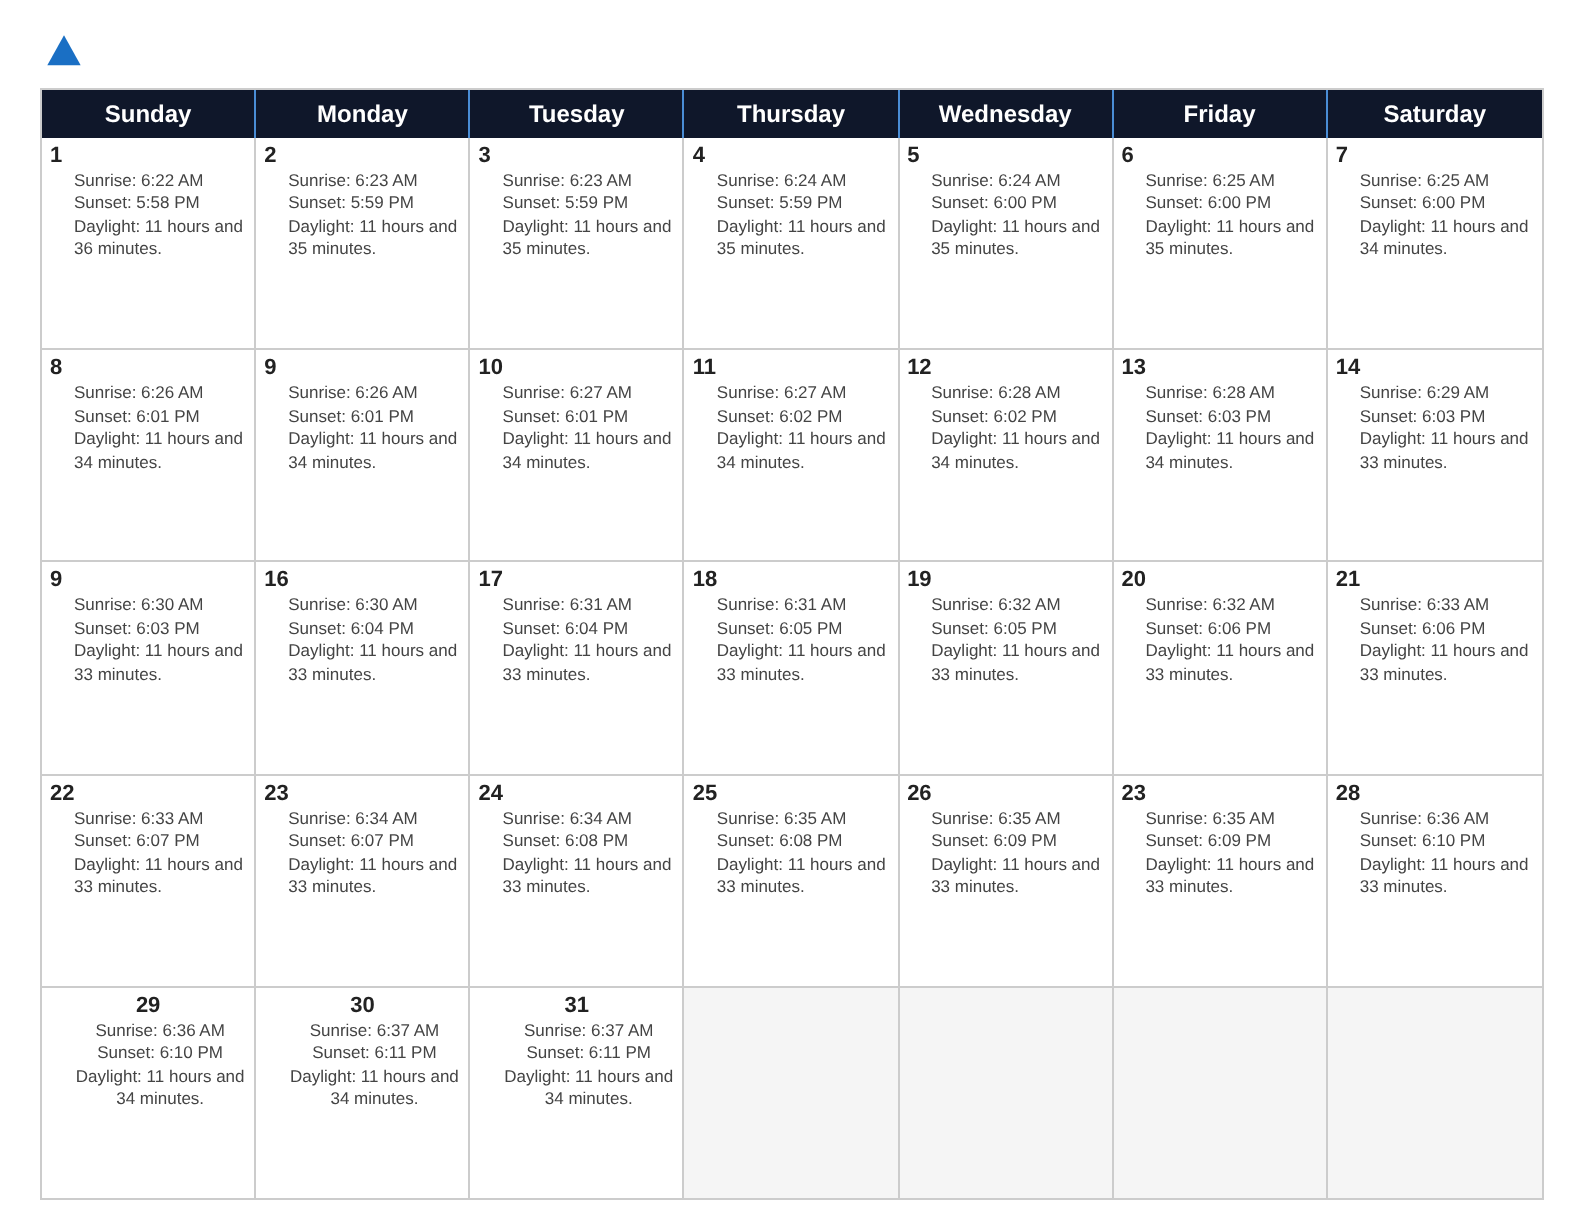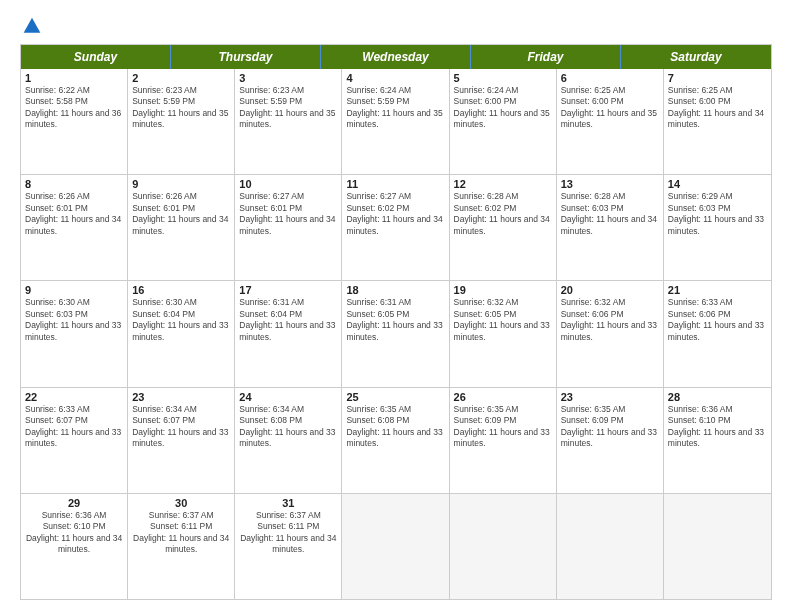--- a/index.html
+++ b/index.html
@@ -57,23 +57,22 @@
       margin-top: 2px;
     }
     .calendar {
       flex: 1;
       display: flex;
       flex-direction: column;
       border: 1px solid #ccc;
     }
     .cal-header {
       display: grid;
-      grid-template-columns: repeat(5, 1fr);
-      background: #4d7c0f;
-      font-style: italic;
+      grid-template-columns: repeat(7, 1fr);
+      background: #0f172a;
     }
     .cal-header-cell {
       color: #fff;
       font-weight: bold;
       font-size: 12px;
       text-align: center;
       padding: 5px 2px;
       border-right: 1px solid #4a8dd5;
     }
     .cal-header-cell:last-child { border-right: none; }
@@ -104,20 +103,21 @@
       font-size: 11px;
       font-weight: bold;
       display: block;
       margin-bottom: 1px;
       color: #222;
     }
     .cell-text {
       font-size: 8.5px;
       color: #444;
       line-height: 1.35;
+      margin-left: 12px;
     }
   </style>
 </head>
 <body>
 
 <div class="page">
   <div class="header">
     <div class="logo">
       <div class="logo-text">
         <span class="logo-general"></span>
@@ -131,20 +131,22 @@
     </div>
     <div class="title-block">
       <div class="month-title"></div>
       <div class="location-title"></div>
     </div>
   </div>
 
   <div class="calendar">
     <div class="cal-header">
     <div class="cal-header-cell">Sunday</div>
+        <div class="cal-header-cell">Monday</div>
+        <div class="cal-header-cell">Tuesday</div>
         <div class="cal-header-cell">Thursday</div>
         <div class="cal-header-cell">Wednesday</div>
         <div class="cal-header-cell">Friday</div>
         <div class="cal-header-cell">Saturday</div>
       </div>
     <div class="cal-body">
     <div class="cal-row">
           <div class="cal-cell">
             <span class="day-num">1</span>
             <div class="cell-text">Sunrise: 6:22 AM<br>Sunset: 5:58 PM<br>Daylight: 11 hours and 36 minutes.</div>

